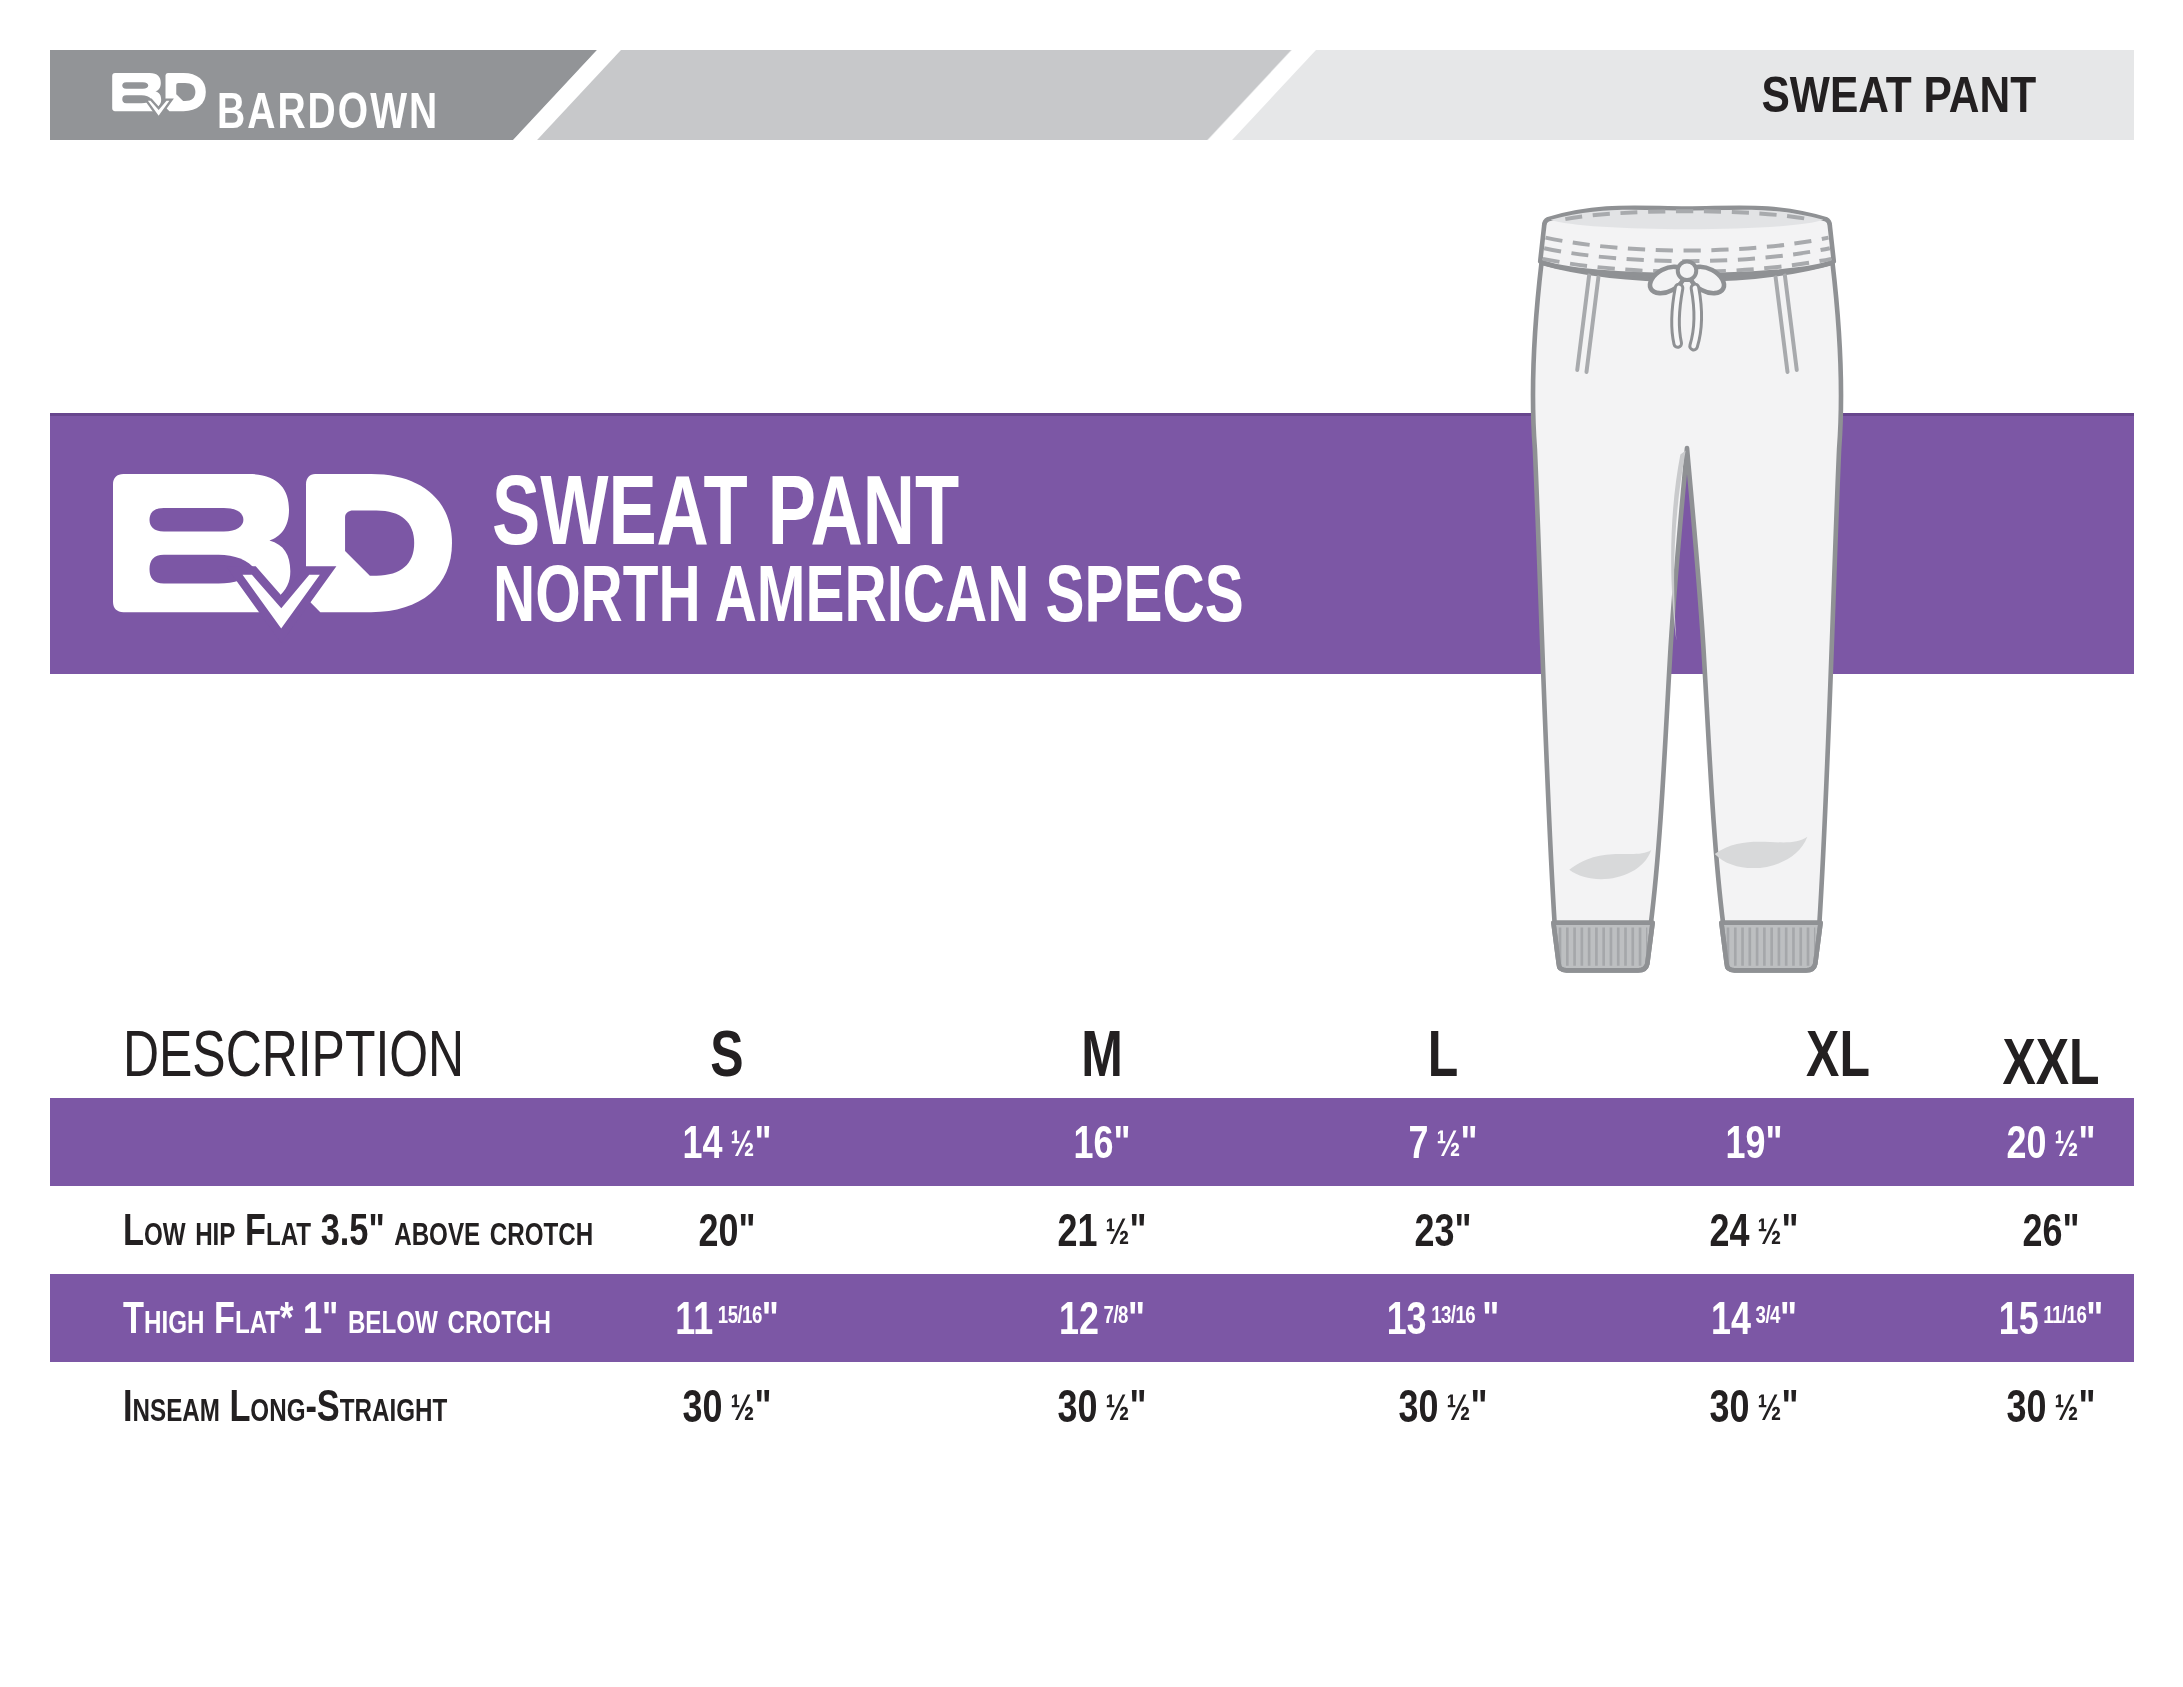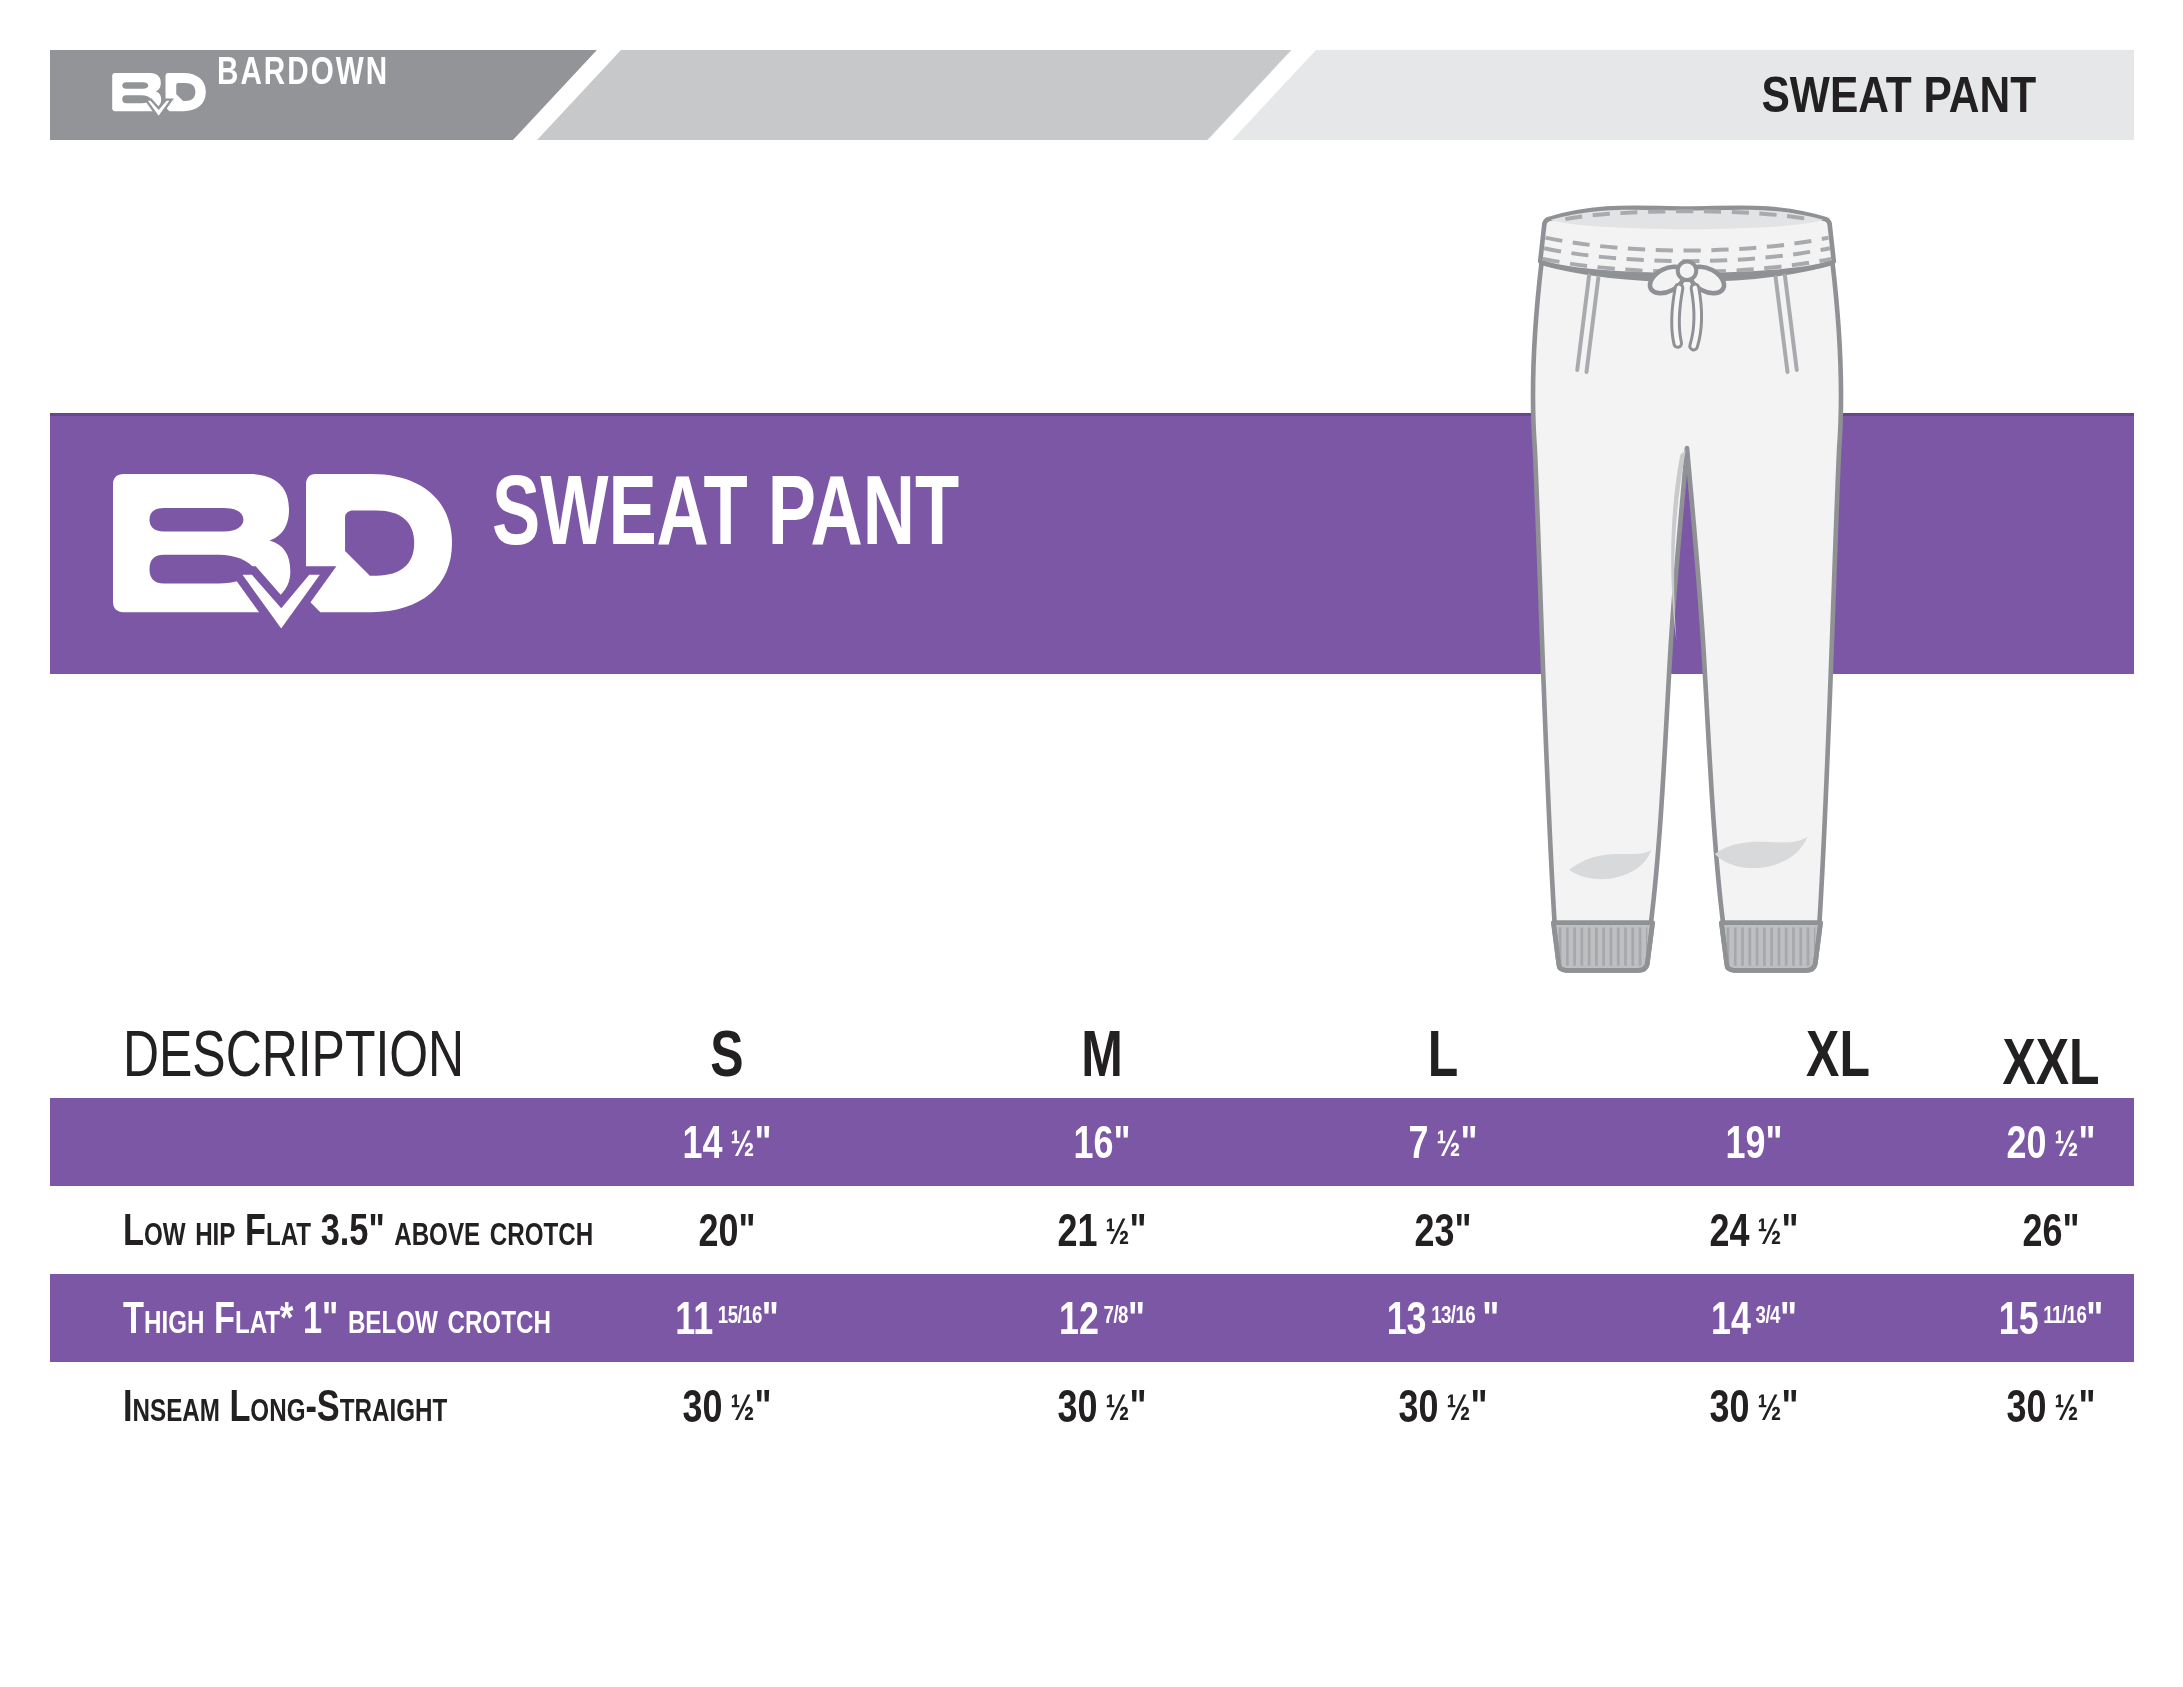--- a/index.html
+++ b/index.html
@@ -10,22 +10,22 @@
   
   #header-bar{left:50px;top:50px;width:2084px;height:90px;overflow:hidden;}
   .seg{position:absolute;top:0;height:90px;}
   #seg-light{left:0;width:2084px;background:#e6e7e8;}
   #seg-mid{left:-146px;width:1387px;background:#c7c8ca;transform:skewX(-43deg);transform-origin:top left;}
   #seg-dark{left:-146px;width:693px;background:#929497;transform:skewX(-43deg);transform-origin:top left;}
   .gap{position:absolute;top:0;height:90px;width:24px;background:#ffffff;transform:skewX(-43deg);transform-origin:top left;}
   #gap-1{left:547px;}
   #gap-2{left:1242px;}
   #brand-logo{left:62px;top:22.5px;}
-  #brand-name{left:167px;top:0;height:90px;display:flex;align-items:flex-start;
-              font-size:38px;font-weight:bold;letter-spacing:2.6px;color:#ffffff;}
+  #brand-name{left:167px;top:0;height:90px;display:flex;align-items:flex-end;
+              font-size:50px;font-weight:bold;letter-spacing:2.6px;color:#ffffff;}
   #header-product{right:98px;top:0;height:90px;display:flex;align-items:center;
                   font-size:50px;font-weight:bold;color:#232021;}
 
   
   #banner{left:50px;top:413px;width:2084px;height:261px;background:#7c57a5;
           border-top:3.3px solid rgba(40,20,70,.25);box-sizing:border-box;}
   #banner-logo{left:63px;top:58px;}
   #banner-title{left:442px;top:44px;font-size:99px;font-weight:bold;color:#fff;line-height:1;}
   #banner-subtitle{left:443px;top:138px;font-size:80px;font-weight:bold;color:#fff;line-height:1;}
 
@@ -97,20 +97,23 @@
   </div>
 </div>
 
 <div id="banner" class="abs">
   <svg id="banner-logo" class="abs" width="339" height="163" viewBox="0 0 520 250" style="--bg:#7c57a5;overflow:visible">
     <use href="#bd-logo-shape"></use>
   </svg>
   <div id="banner-title" class="abs">
     <span class="sqzT">SWEAT PANT</span>
   </div>
+  <div id="banner-subtitle" class="abs">
+    <span class="sqzT">NORTH AMERICAN SPECS</span>
+  </div>
 </div>
 
 <svg id="pants" class="abs" width="318" height="777" viewBox="0 0 480 1175">
 
   <path fill="#f3f3f4" stroke="#8f9194" stroke-width="7" stroke-linejoin="round" d="M20,98 C8,200 4,300 10,380 C18,560 26,880 40,1100 L185,1100
        C200,980 206,840 214,700 C220,590 232,470 240,378
        C248,470 260,590 266,700 C274,840 280,980 295,1100 L440,1100
        C454,880 462,560 470,380 C476,300 472,200 460,98
        C340,132 140,132 20,98 Z"></path>
 

